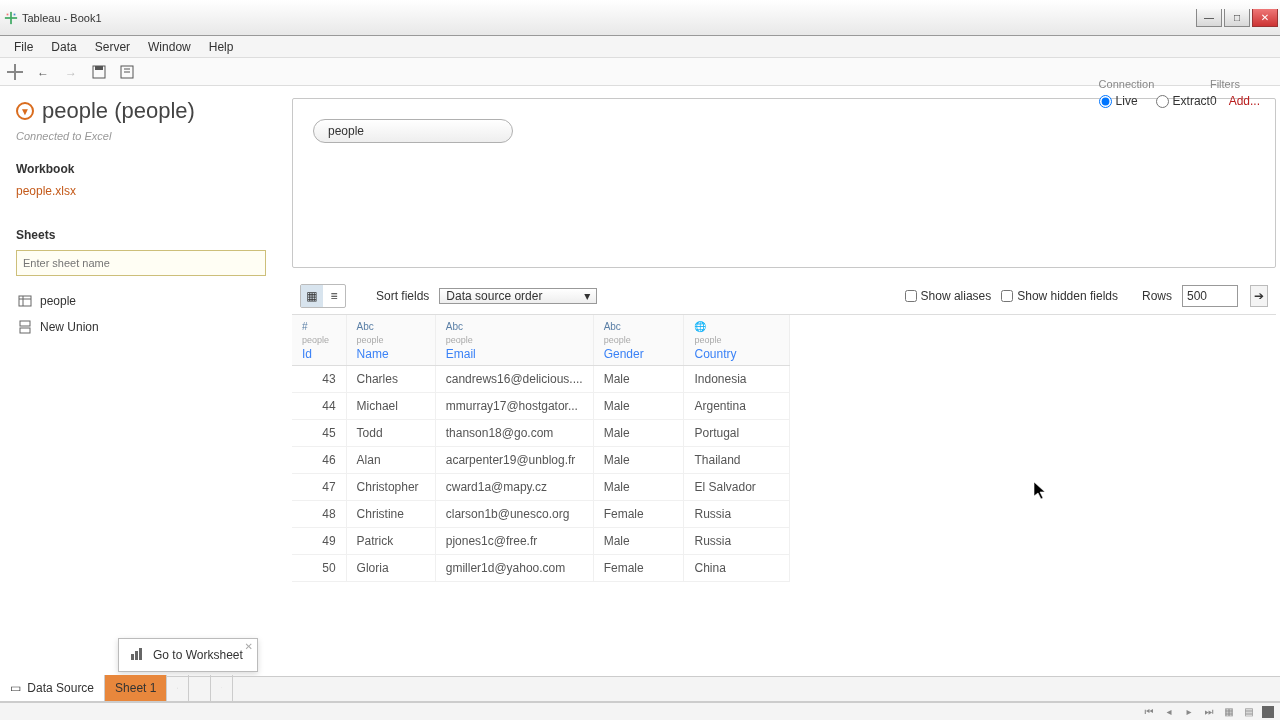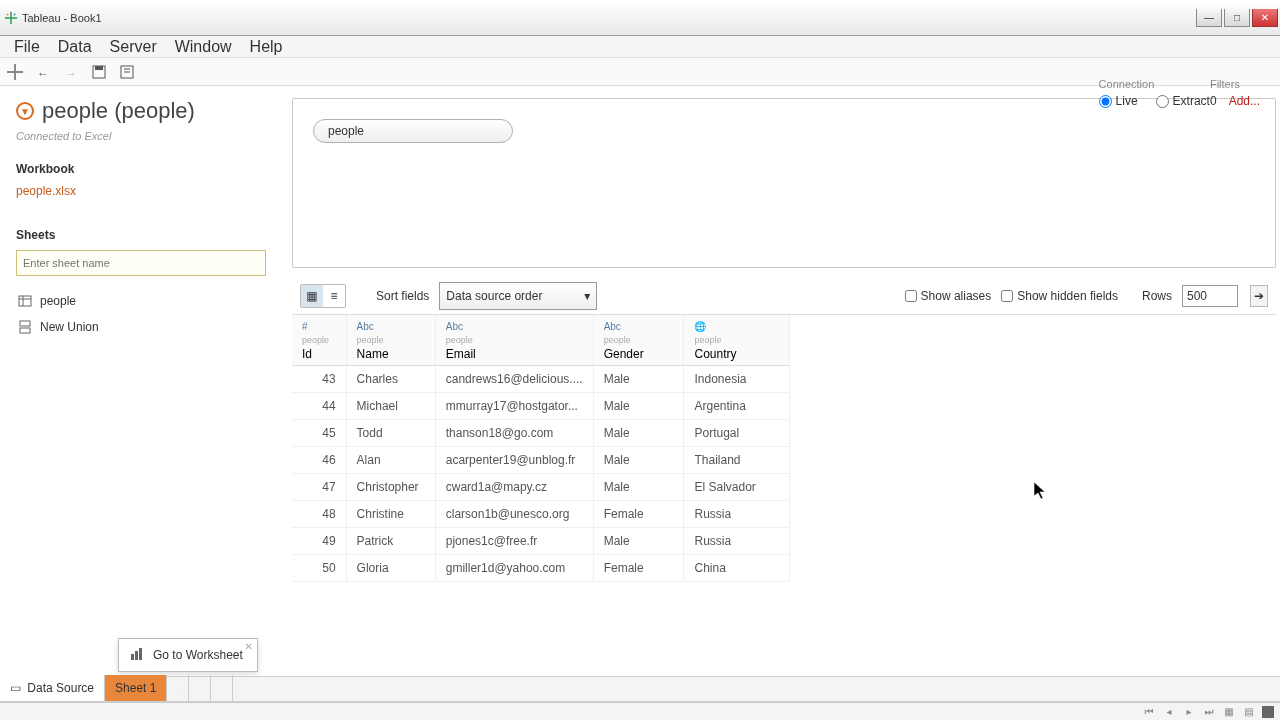--- a/index.html
+++ b/index.html
@@ -4,21 +4,21 @@
 <style>
 *{box-sizing:border-box;margin:0;padding:0;font-family:"Segoe UI",Tahoma,sans-serif;font-size:12px;color:#333}
 body{width:1280px;height:720px;background:#fff;overflow:hidden;position:relative}
 .titlebar{height:36px;background:linear-gradient(#fff,#e8e8e8);display:flex;align-items:center;border-bottom:1px solid #999;padding-left:4px}
 .titlebar .app-icon{width:14px;height:14px;margin-right:4px;display:inline-flex}
 .titlebar .title{font-size:11px}
 .win-controls{margin-left:auto;display:flex}
 .win-btn{width:26px;height:18px;border:1px solid #888;border-top:none;margin-right:2px;background:linear-gradient(#f8f8f8,#d8d8d8);display:flex;align-items:center;justify-content:center;font-size:10px}
 .win-btn.close{background:linear-gradient(#e77,#c33);color:#fff;border-color:#933}
 .menubar{height:22px;background:#f5f5f5;display:flex;align-items:center;padding:0 6px;gap:2px;border-bottom:1px solid #ddd}
-.menubar span{padding:2px 8px;font-size:16px}
+.menubar span{padding:2px 8px;font-size:12px}
 .toolbar{height:28px;background:#fafafa;border-bottom:1px solid #ddd;display:flex;align-items:center;padding:0 6px;gap:10px}
 .tb-icon{width:18px;height:18px;display:flex;align-items:center;justify-content:center;color:#555}
 .content{display:flex;height:610px}
 .sidebar{width:288px;padding:12px 16px;border-right:1px solid transparent}
 .ds-header{display:flex;align-items:center;gap:8px;margin-bottom:6px}
 .ds-header .arrow{width:18px;height:18px;border:2px solid #d96c1e;border-radius:50%;display:flex;align-items:center;justify-content:center;color:#d96c1e;font-size:10px}
 .ds-header .name{font-size:22px;color:#444}
 .connected{color:#999;font-style:italic;font-size:11px;margin-bottom:20px}
 .section-h{font-weight:600;font-size:12px;margin-bottom:8px}
 .wb-file{color:#c45a1a;font-size:12px;margin-bottom:30px}
@@ -26,33 +26,33 @@
 .sheet-item{display:flex;align-items:center;gap:8px;padding:6px 2px;font-size:12px}
 .sheet-item svg{width:14px;height:14px}
 .main{flex:1;display:flex;flex-direction:column;padding:12px 4px 0 4px}
 .canvas{border:1px solid #c8c8c8;border-radius:2px;height:170px;padding:20px;margin-bottom:10px}
 .pill{width:200px;height:24px;border:1px solid #b0b0b0;border-radius:12px;background:linear-gradient(#fff,#eee);padding:0 14px;display:flex;align-items:center;font-size:12px}
 .controls{display:flex;align-items:center;gap:10px;padding:4px 8px;height:36px}
 .view-toggle{display:flex;border:1px solid #bbb;border-radius:2px}
 .view-toggle div{width:22px;height:22px;display:flex;align-items:center;justify-content:center;font-size:12px}
 .view-toggle div.active{background:#d8e4ee}
 .sort-label{font-size:12px;margin-left:20px}
-.sort-select{width:158px;height:28px;border:1px solid #999;background:linear-gradient(#fff,#eee);padding:0 6px;display:flex;align-items:center;justify-content:space-between;font-size:12px}
+.sort-select{width:158px;height:16px;border:1px solid #999;background:linear-gradient(#fff,#eee);padding:0 6px;display:flex;align-items:center;justify-content:space-between;font-size:12px}
 .spacer{flex:1}
 .chk{display:flex;align-items:center;gap:4px;font-size:12px}
 .chk input{width:12px;height:12px}
 .rows-label{margin-left:14px}
 .rows-input{width:56px;height:22px;border:1px solid #999;padding:0 4px}
 .rows-go{width:18px;height:22px;border:1px solid #bbb;background:#f4f4f4;display:flex;align-items:center;justify-content:center;margin-left:2px}
 .grid{flex:1;border-top:1px solid #ddd;overflow:hidden}
 .grid table{border-collapse:collapse;width:498px}
 .grid th{text-align:left;font-weight:normal;padding:4px 10px;border-right:1px solid #eee;border-bottom:1px solid #ddd;background:#fafafa}
 .grid th .type{color:#5a7fa6;font-size:10px}
 .grid th .tbl{color:#aaa;font-size:9px;display:block;margin:2px 0}
-.grid th .col{font-size:12px;color:#000000}
+.grid th .col{font-size:12px;color:#3b82f6}
 .grid td{padding:6px 10px;border-right:1px solid #f0f0f0;border-bottom:1px solid #f0f0f0;font-size:12px;color:#555}
 .grid td.num{text-align:right}
 .popup{position:absolute;left:118px;bottom:48px;width:140px;height:34px;border:1px solid #bbb;background:#fff;display:flex;align-items:center;gap:8px;padding:12px 10px;box-shadow:0 2px 6px rgba(0,0,0,.15)}
 .popup .x{position:absolute;top:2px;right:4px;font-size:10px;color:#aaa}
 .tabs{position:absolute;bottom:18px;left:0;right:0;height:26px;display:flex;align-items:flex-end;background:#f4f4f4;border-top:1px solid #ccc;border-bottom:1px solid #ccc}
 .tab{height:26px;padding:0 10px;display:flex;align-items:center;gap:6px;border-right:1px solid #ccc;font-size:12px}
 .tab.active{background:#e8873c;color:#fff}
 .tab.ds{background:#fff}
 .tab-icon{width:22px;display:flex;justify-content:center}
 .statusbar{position:absolute;bottom:0;left:0;right:0;height:18px;background:#f4f4f4;border-top:1px solid #ccc;display:flex;align-items:center;justify-content:flex-end;padding:0 6px;gap:6px}

